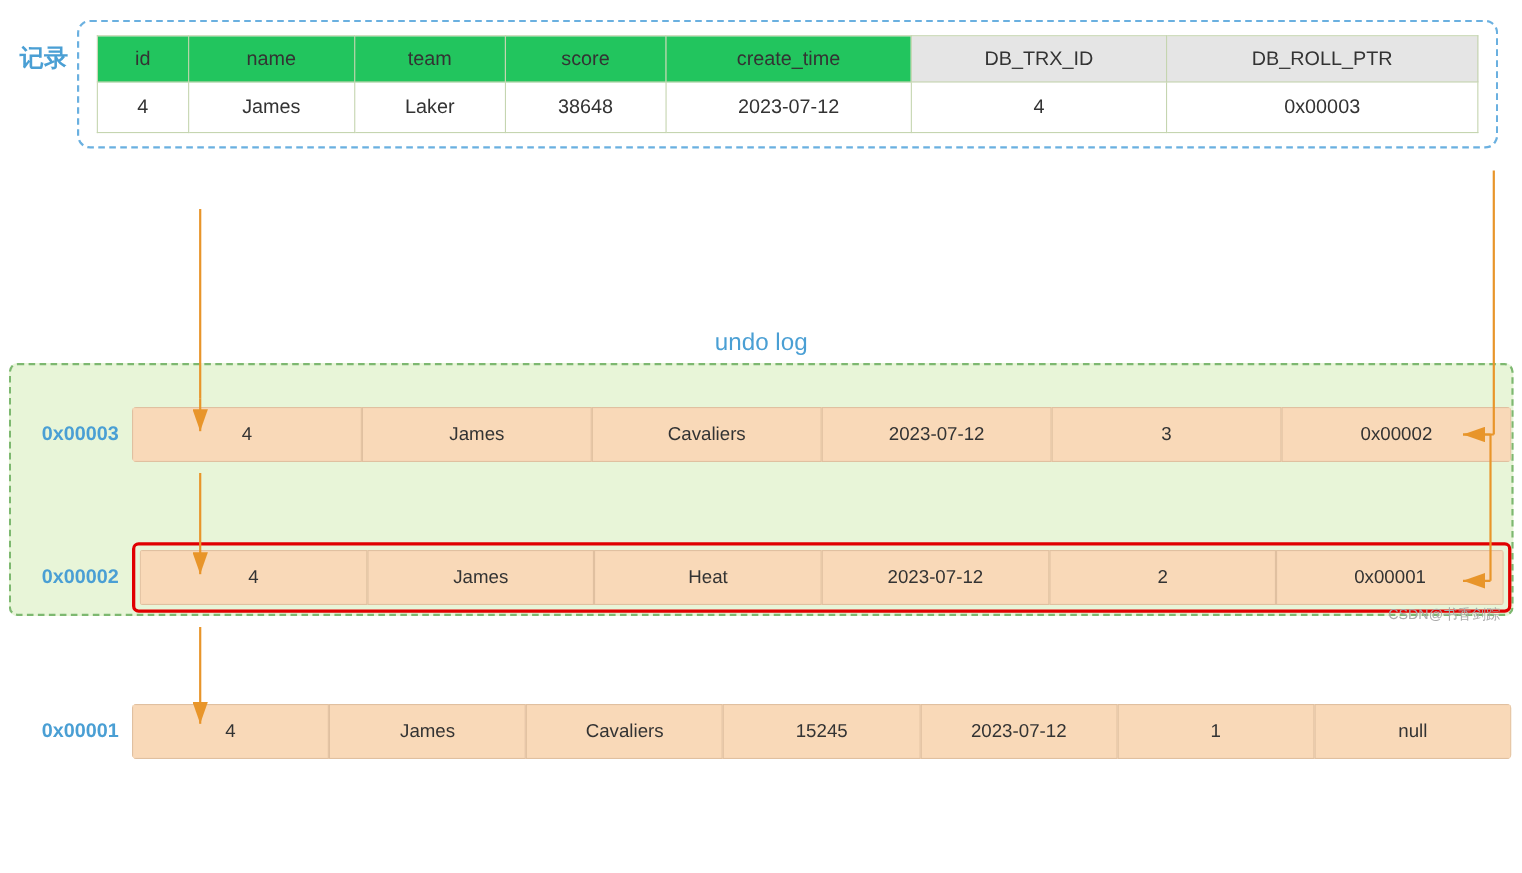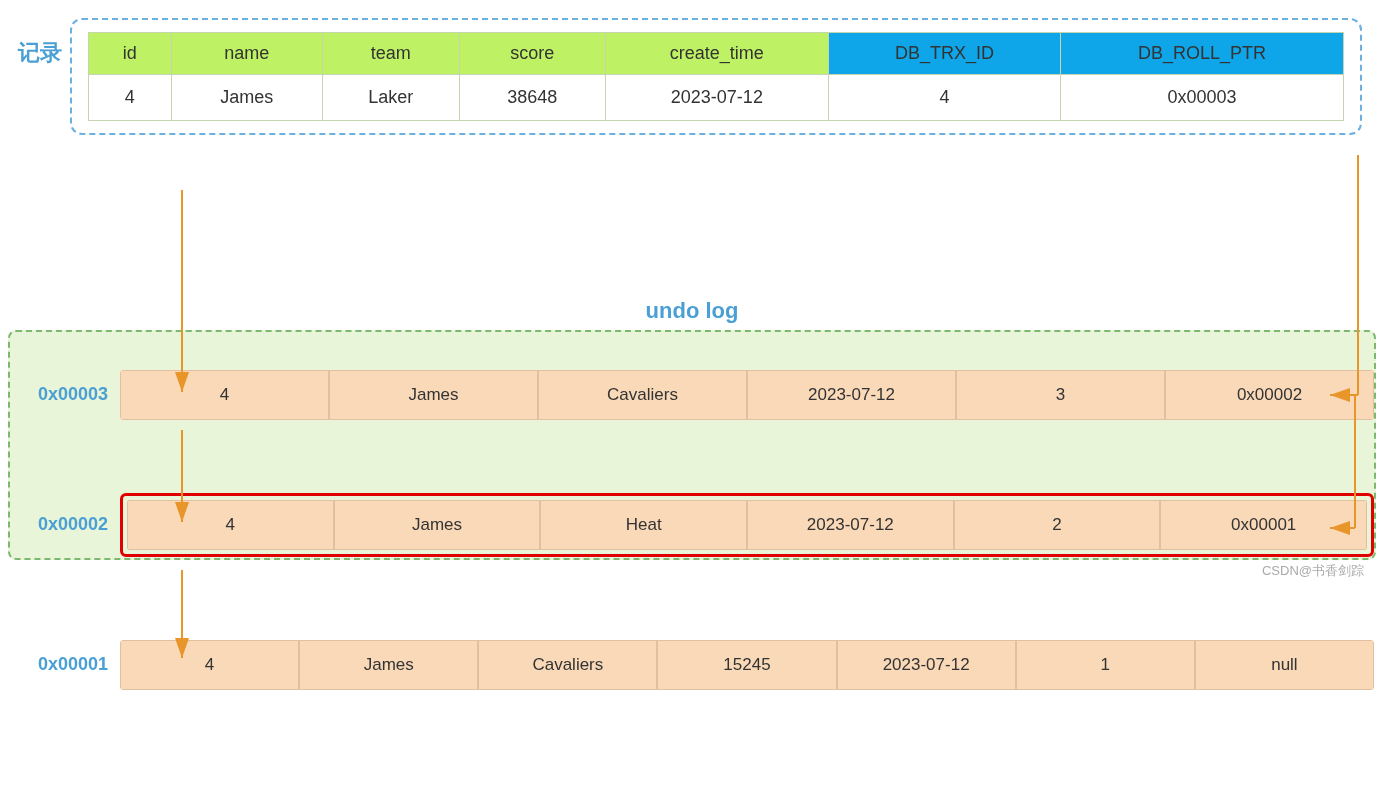--- a/index.html
+++ b/index.html
@@ -40,52 +40,52 @@
       background: #fff;
       padding: 12px 16px;
     }
 
     .record-table {
       width: 100%;
       border-collapse: collapse;
     }
 
     .record-table th {
-      background: #bef264;
+      background: #22c55e;
       border: 1px solid #c5d5b0;
       padding: 10px 16px;
       font-size: 18px;
       font-weight: normal;
       text-align: center;
       color: #333;
     }
 
     .record-table td {
       background: #fff;
       border: 1px solid #c5d5b0;
       padding: 12px 16px;
       font-size: 18px;
       text-align: center;
       color: #333;
     }
 
     .record-table th.db-col {
-      background: #0ea5e9;
+      background: #e5e5e5;
     }
 
     
     .undo-log-title {
       position: absolute;
       top: 298px;
       left: 0;
       right: 0;
       text-align: center;
       color: #4a9fd4;
       font-size: 22px;
-      font-weight: bold;
+      font-weight: normal;
     }
 
     .undo-log-box {
       position: absolute;
       top: 330px;
       left: 8px;
       right: 8px;
       bottom: 28px;
       border: 2px dashed #7db870;
       border-radius: 8px;
@@ -164,21 +164,21 @@
       position: absolute;
       top: 0;
       left: 0;
       width: 1384px;
       height: 794px;
       pointer-events: none;
     }
 
     .watermark {
       position: absolute;
-      bottom: 8px;
+      bottom: 20px;
       right: 20px;
       font-size: 13px;
       color: #aaa;
       text-align: center;
     }
   </style>
 </head>
 <body>
 
 <div class="main-container">

